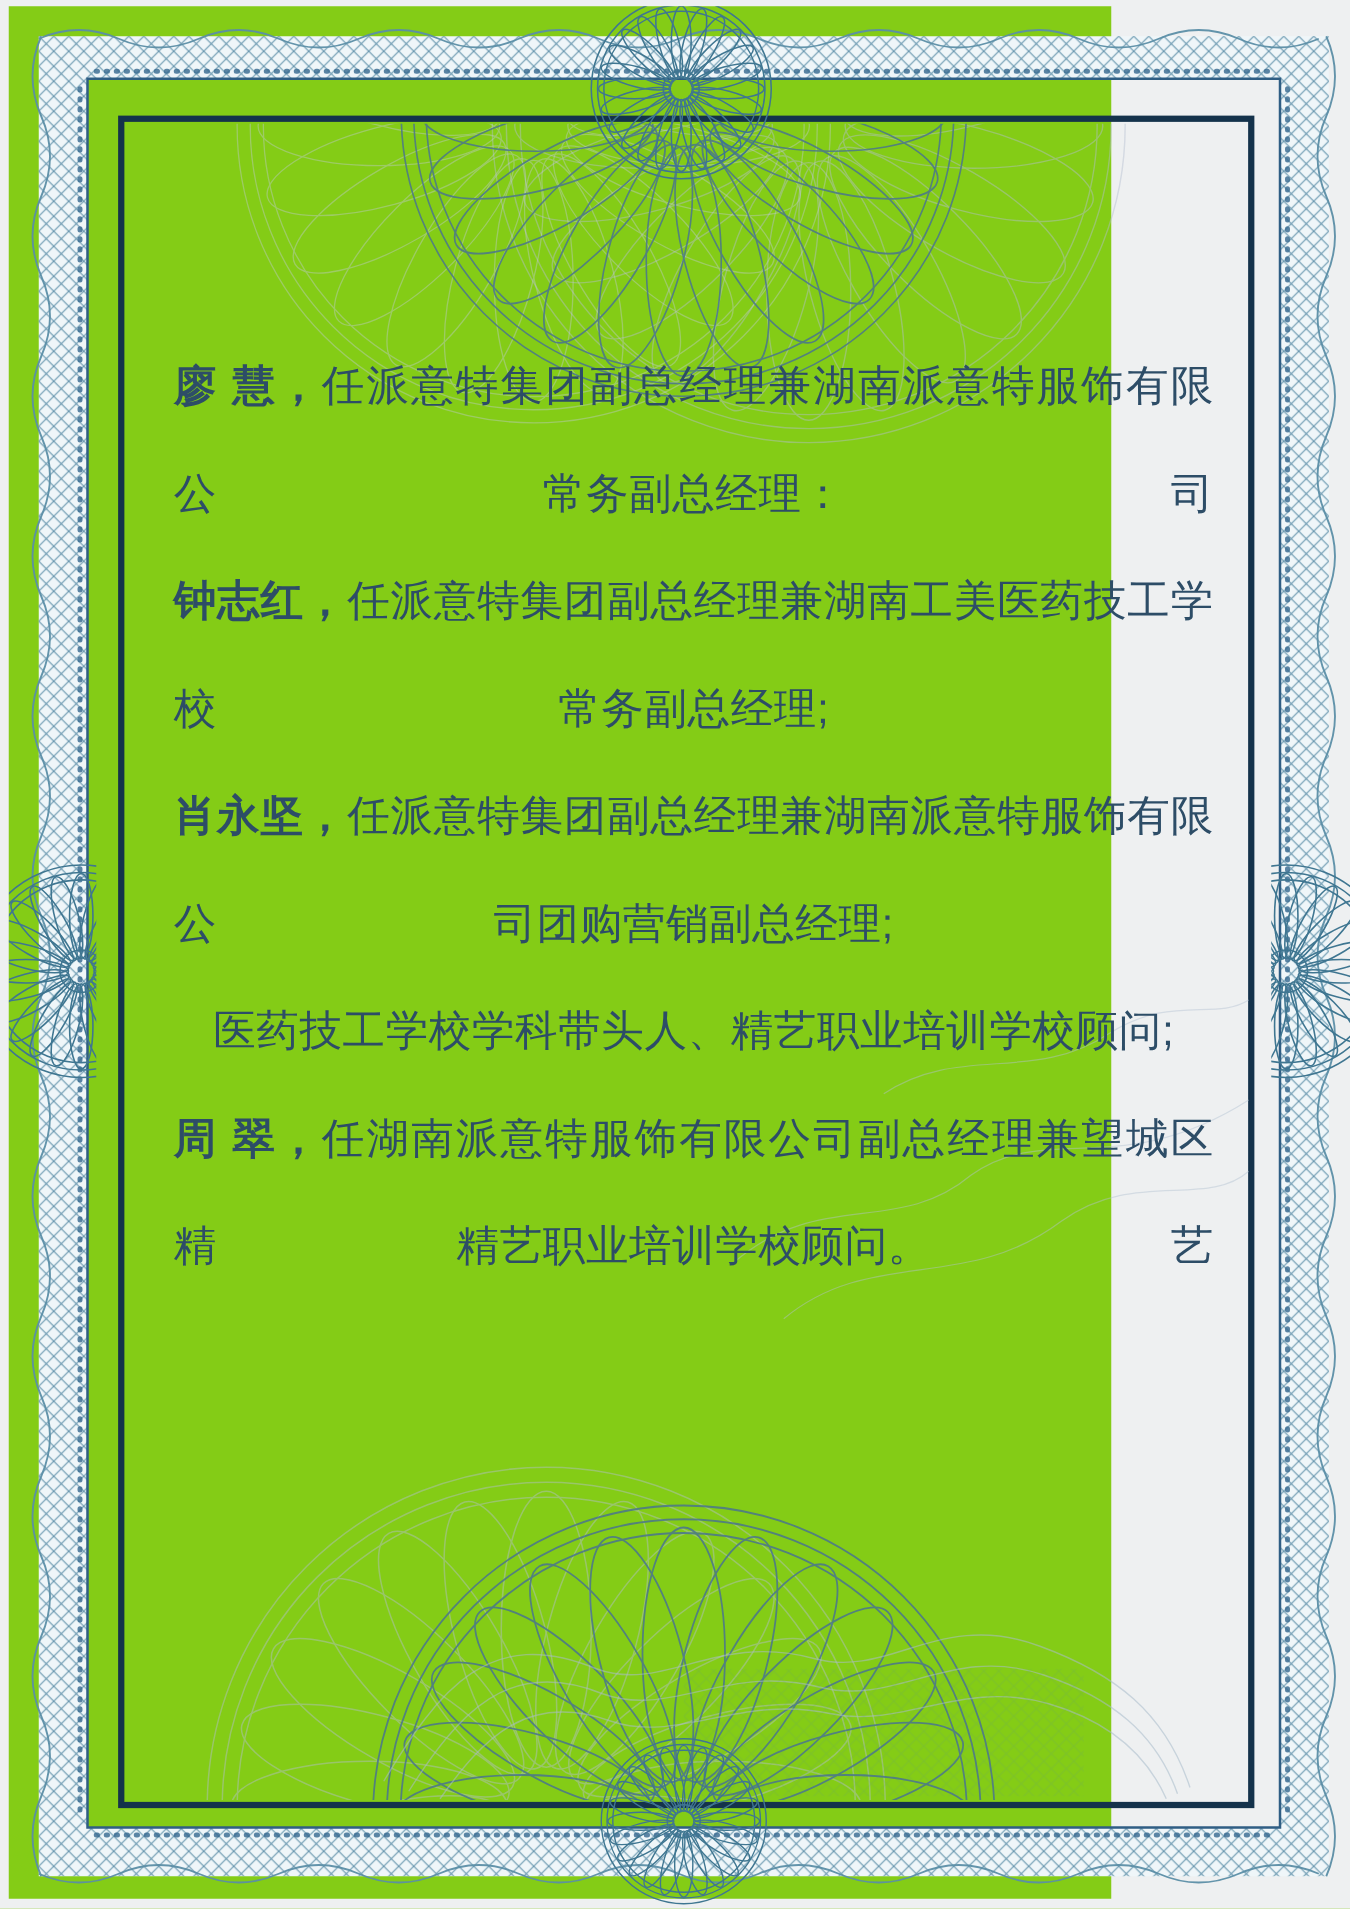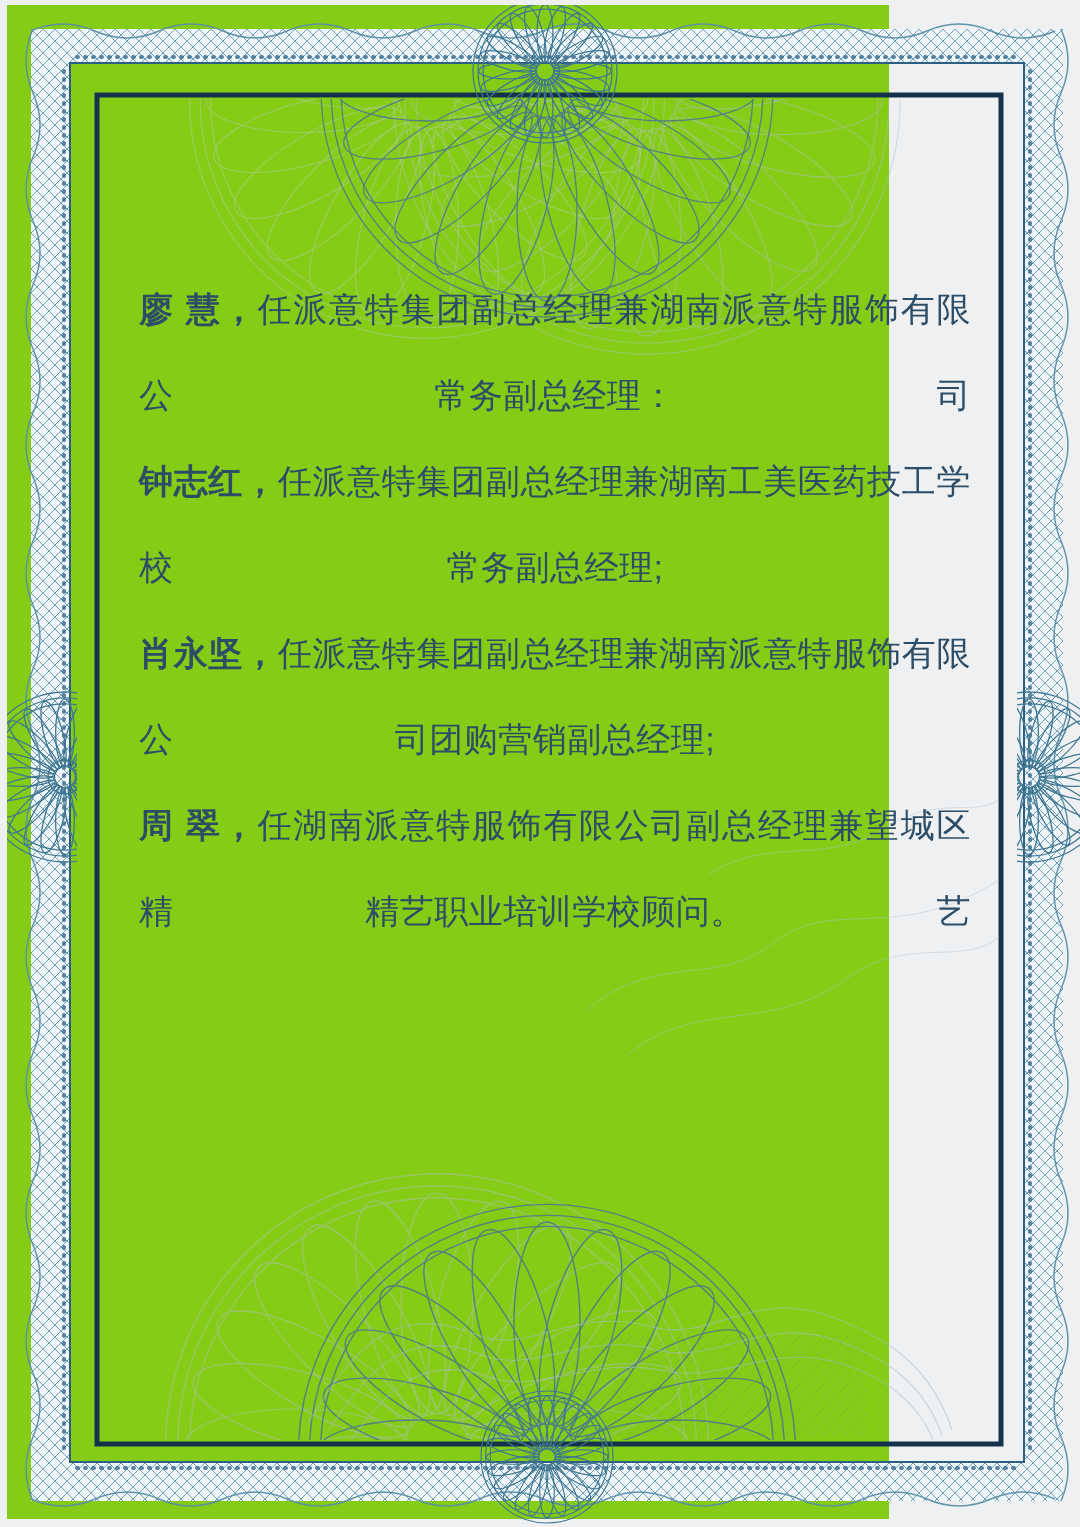--- a/index.html
+++ b/index.html
@@ -176,17 +176,18 @@
     </g>
   </svg>
 
   <div class="textblock">
     <div class="line full"><b class="nm">廖 慧，</b><span class="rest">任派意特集团副总经理兼湖南派意特服饰有限公司</span></div>
     <div class="line"><b class="nm"></b><span class="rest">常务副总经理：</span></div>
     <div class="line full"><b class="nm">钟志红，</b><span class="rest">任派意特集团副总经理兼湖南工美医药技工学校</span></div>
     <div class="line"><b class="nm"></b><span class="rest">常务副总经理;</span></div>
     <div class="line full"><b class="nm">肖永坚，</b><span class="rest">任派意特集团副总经理兼湖南派意特服饰有限公</span></div>
     <div class="line"><b class="nm"></b><span class="rest">司团购营销副总经理;</span></div>
+    <div class="line"><b class="nm"></b><span class="rest">医药技工学校学科带头人、精艺职业培训学校顾问;</span></div>
     <div class="line full"><b class="nm">周 翠，</b><span class="rest">任湖南派意特服饰有限公司副总经理兼望城区精艺</span></div>
     <div class="line"><b class="nm"></b><span class="rest">精艺职业培训学校顾问。</span></div>
   </div>
 
 </div>
 
 </body></html>

